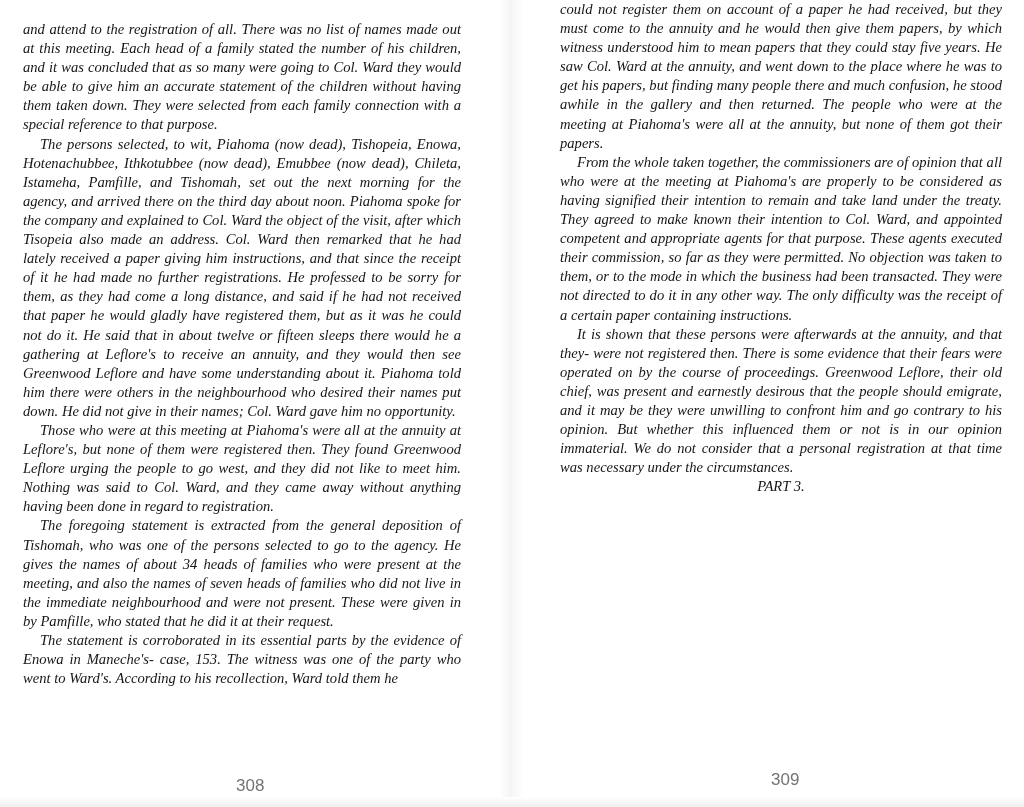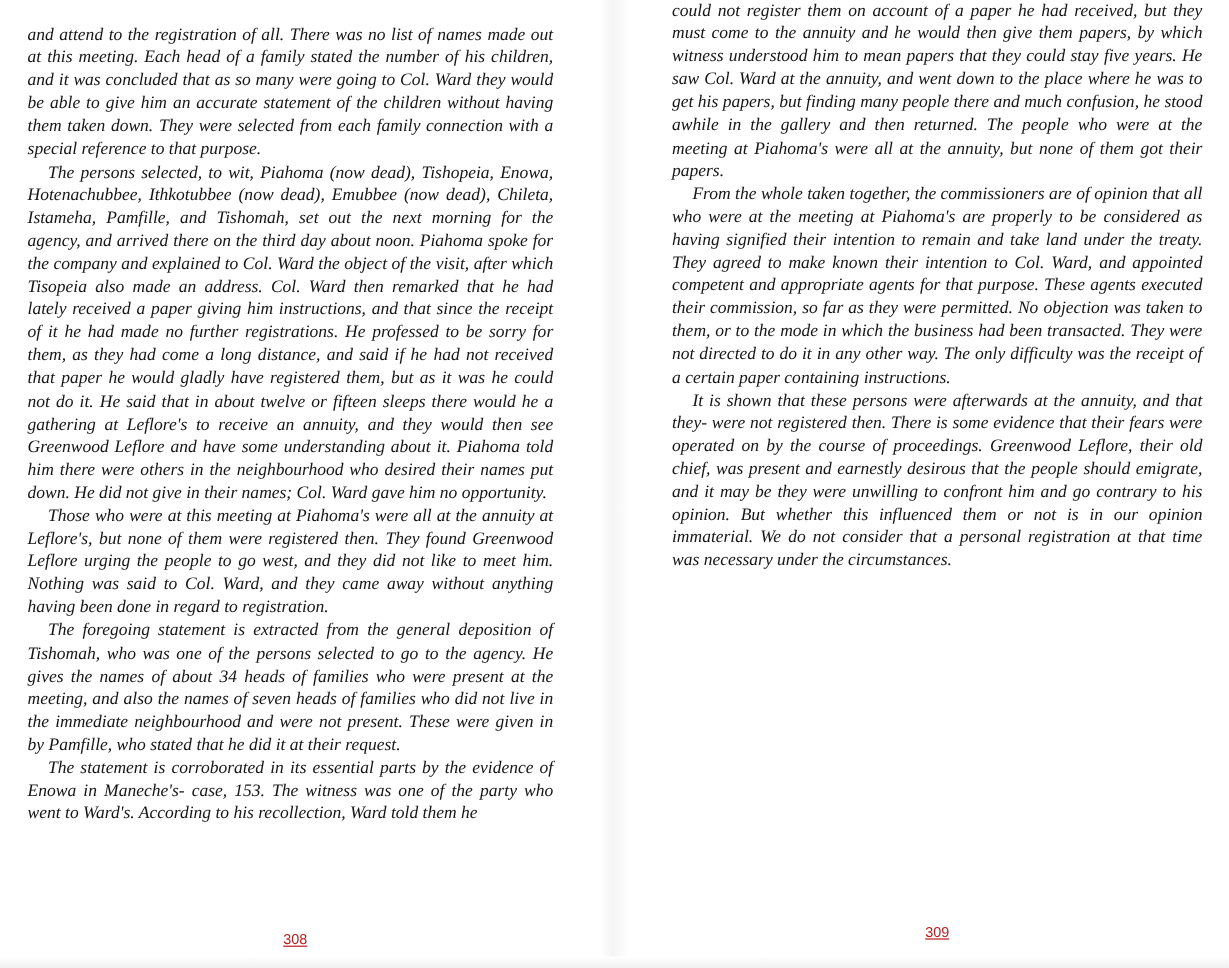--- a/index.html
+++ b/index.html
@@ -34,21 +34,21 @@
     hyphens: manual;
   }
   .page-left .text { left: 23px; top: 20px; width: 438px; }
   .page-right .text { left: 48px; top: 0; width: 442px; }
   .text p { margin: 0; text-indent: 0; }
   .text p.indent { text-indent: 17px; }
   .text p.center { text-align: center; text-indent: 0; }
   .page-number {
     position: absolute;
     font-family: "Liberation Sans", "DejaVu Sans", sans-serif;
-    font-size: 12px; color: #b91c1c; text-decoration: underline;
+    font-size: 17px; color: #737373;
   }
   .page-left .page-number { left: 236px; top: 776px; }
   .page-right .page-number { left: 259px; top: 770px; }
 </style>
 </head>
 <body>
 
 <div class="spread">
   <div class="page page-left">
     <div class="text">
@@ -59,19 +59,20 @@
       <p class="indent">The statement is corroborated in its essential parts by the evidence of Enowa in Maneche's- case, 153. The witness was one of the party who went to Ward's. According to his recollection, Ward told them he</p>
     </div>
     <div class="page-number">308</div>
   </div>
 
   <div class="page page-right">
     <div class="text">
       <p>could not register them on account of a paper he had received, but they must come to the annuity and he would then give them papers, by which witness understood him to mean papers that they could stay five years. He saw Col. Ward at the annuity, and went down to the place where he was to get his papers, but finding many people there and much confusion, he stood awhile in the gallery and then returned. The people who were at the meeting at Piahoma's were all at the annuity, but none of them got their papers.</p>
       <p class="indent">From the whole taken together, the commissioners are of opinion that all who were at the meeting at Piahoma's are properly to be considered as having signified their intention to remain and take land under the treaty. They agreed to make known their intention to Col. Ward, and appointed competent and appropriate agents for that pur­pose. These agents executed their commission, so far as they were permitted. No objection was taken to them, or to the mode in which the business had been transacted. They were not directed to do it in any other way. The only difficulty was the receipt of a certain paper containing instructions.</p>
       <p class="indent">It is shown that these persons were afterwards at the annuity, and that they- were not registered then. There is some evidence that their fears were operated on by the course of proceedings. Greenwood Leflore, their old chief, was present and earnestly desirous that the people should emigrate, and it may be they were unwilling to confront him and go contrary to his opinion. But whether this influenced them or not is in our opinion immaterial. We do not consider that a personal registration at that time was necessary under the circumstances.</p>
+      <p class="center">PART 3.</p>
     </div>
     <div class="page-number">309</div>
   </div>
 
   <div class="gutter"></div>
   <div class="bottom-shade"></div>
 </div>
 
 </body></html>

